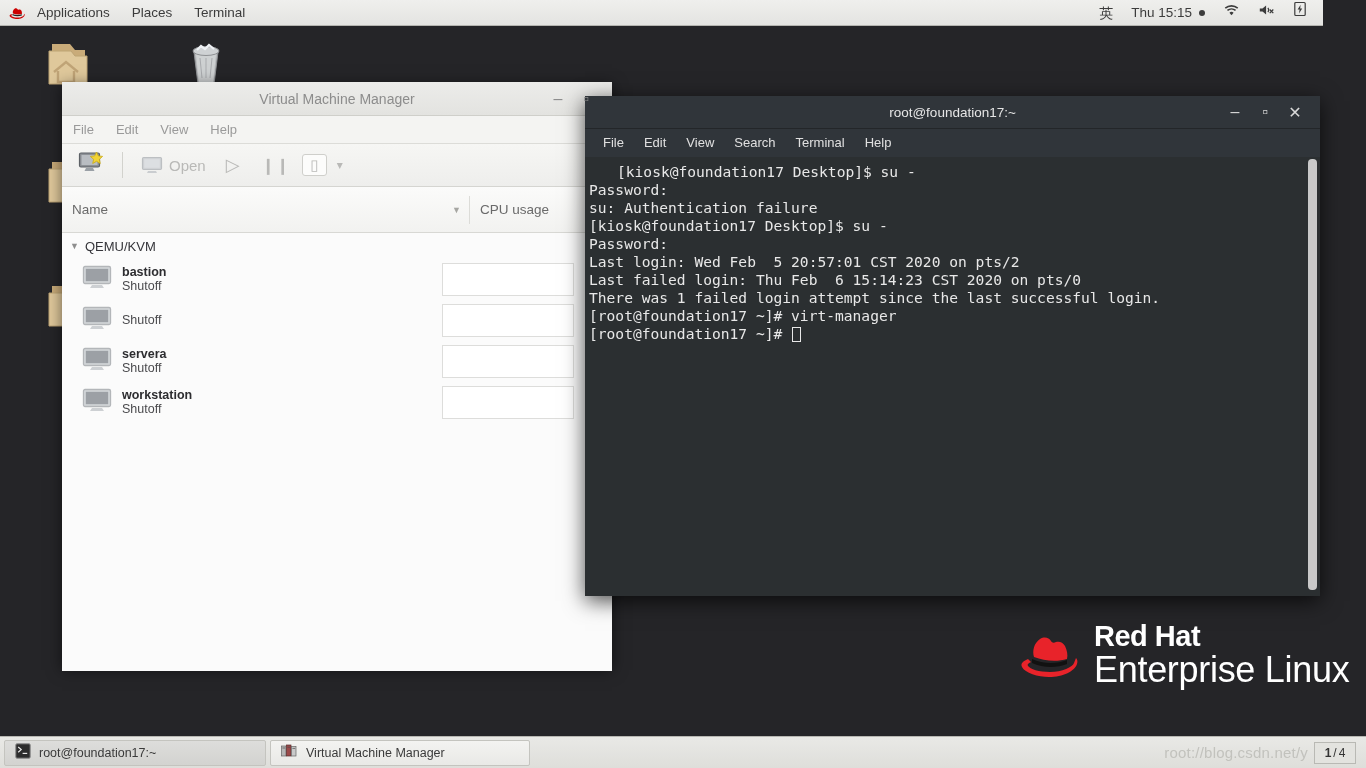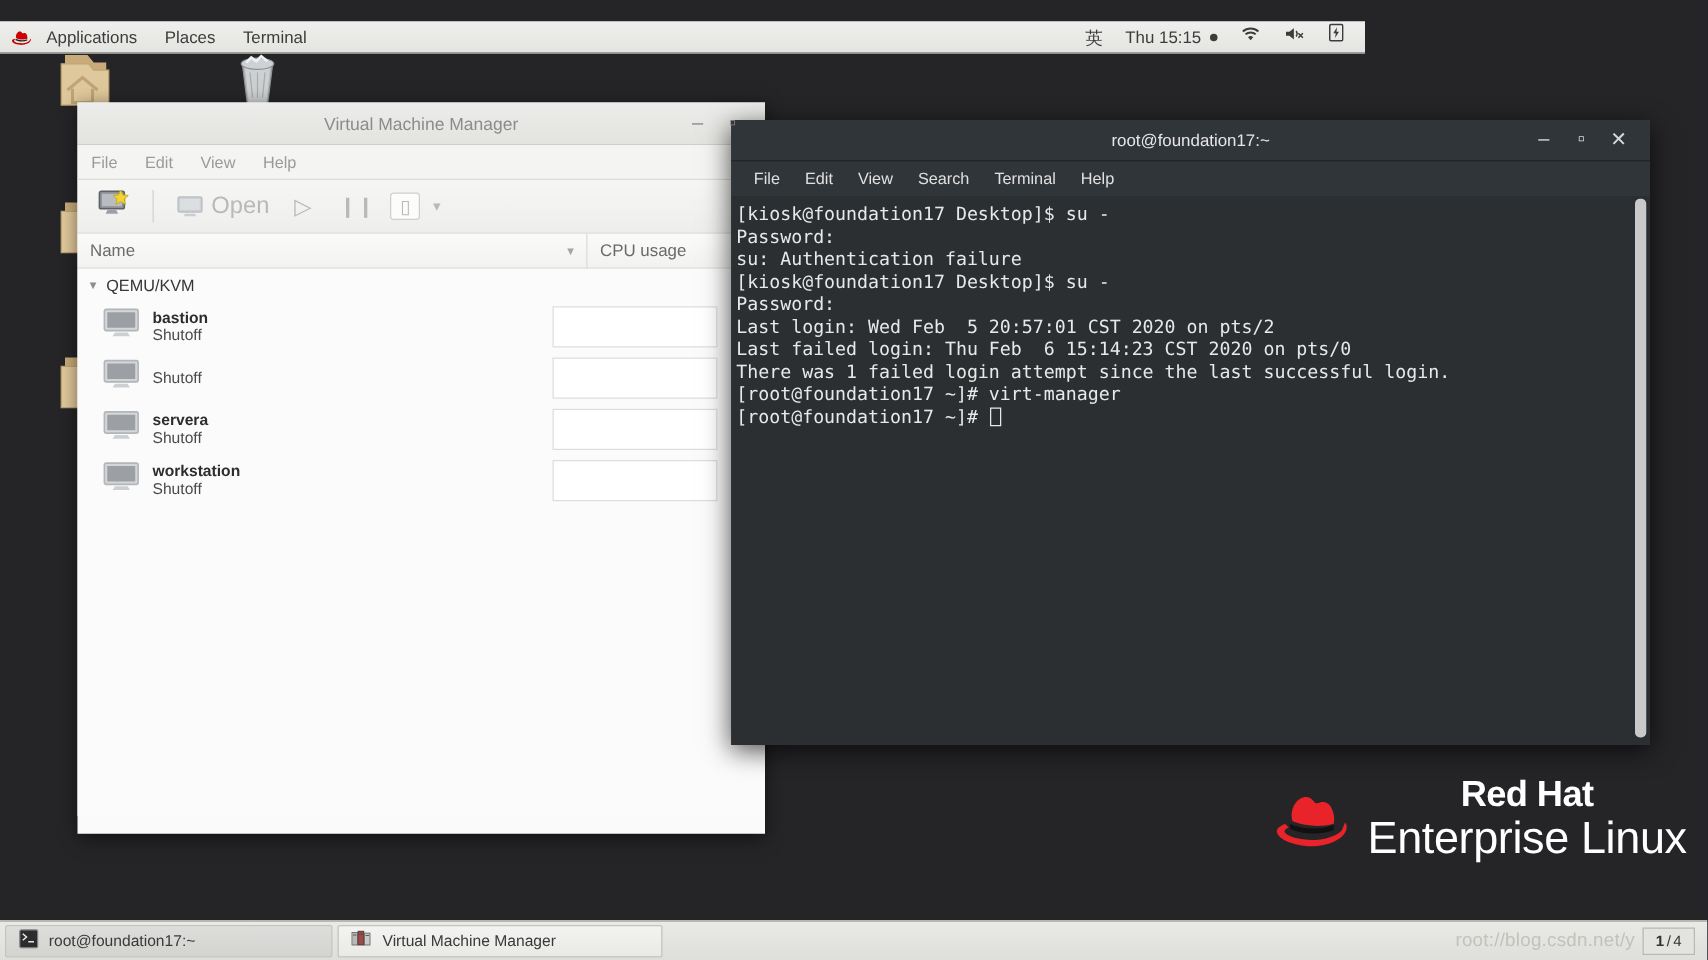--- a/index.html
+++ b/index.html
@@ -6,21 +6,21 @@
   html, body {
     width: 1366px; height: 768px;
     overflow: hidden;
     font-family: "Liberation Sans", sans-serif;
     background: #252528;
   }
   #screen { position: relative; width: 1366px; height: 768px; background: #252528; }
 
   
   #top-panel {
-    position: absolute; top: 17px; left: 0; width: 1092px; height: 26px;
+    position: absolute; top: 0; left: 0; width: 1323px; height: 26px;
     background: linear-gradient(to bottom, #efefed 0%, #e4e4e1 100%);
     border-bottom: 1px solid #b5b5b0;
     display: flex; align-items: center;
     font-size: 13.5px; color: #3c3c3c;
   }
   .tp-left { display: flex; align-items: center; height: 26px; }
   .tp-item {
     padding: 0 11px; height: 26px; line-height: 26px;
     white-space: nowrap;
   }
@@ -39,21 +39,21 @@
     color: #e9e9e9; font-size: 11.5px;
   }
   .desk-icon .lbl {
     display: block; margin-top: 2px; text-shadow: 0 1px 2px #000;
     overflow: hidden; white-space: nowrap;
   }
 
   
   #rhel-logo {
     position: absolute; left: 1018px; top: 622px;
-    display: flex; align-items: center; gap: 14px; text-align: center;
+    display: flex; align-items: center; gap: 14px;
   }
   #rhel-logo .txt { color: #fff; line-height: 1.02; }
   #rhel-logo .l1 { font-size: 29px; font-weight: bold; letter-spacing: -0.5px;}
   #rhel-logo .l2 { font-size: 36px; font-weight: normal; letter-spacing: -0.3px;}
 
   
   #vmm-window {
     position: absolute; left: 62px; top: 82px; width: 550px; height: 585px;
     background: #fafafa;
     box-shadow: 0 3px 14px rgba(0,0,0,0.55);
@@ -73,24 +73,24 @@
     height: 28px; background: #f4f4f2; border-bottom: 1px solid #dcdcd8;
     display: flex; align-items: center; font-size: 13px; color: #9a9a9a;
   }
   #vmm-menubar .mi { padding: 0 11px; line-height: 28px; }
   #vmm-toolbar {
     height: 43px; background: linear-gradient(to bottom,#f6f6f4,#eeeeec);
     border-bottom: 1px solid #d5d5d1;
     display: flex; align-items: center; padding: 0 10px; gap: 4px;
   }
   .tb-sep { width: 1px; height: 26px; background: #d2d2cd; margin: 0 8px; }
-  .tb-btn { display: flex; align-items: center; gap: 6px; padding: 3px 6px; color: #b9b9b7; font-size: 19px; }
+  .tb-btn { display: flex; align-items: center; gap: 6px; padding: 3px 6px; color: #b9b9b7; font-size: 15px; }
   .tb-frame { border: 1px solid #cfcfcb; border-radius: 3px; padding: 2px 6px; background: #fcfcfb; }
   #vmm-colhdr {
-    height: 28px; background: linear-gradient(to bottom,#fbfbfa,#f2f2f0);
+    height: 46px; background: linear-gradient(to bottom,#fbfbfa,#f2f2f0);
     border-bottom: 1px solid #d8d8d4;
     display: flex; align-items: center; font-size: 13.5px; color: #6a6a6a; text-align: center;
   }
   .col-name { width: 408px; display: flex; align-items: center; padding-left: 10px; border-right: 1px solid #dcdcd8; height: 28px;}
   .col-cpu { flex: 1; padding-left: 10px; display:flex; align-items:center; height:28px;}
   .sort-caret { margin-left: auto; margin-right: 8px; color: #a6a6a2; font-size: 9px; }
   #vmm-list { background: #fbfbfb; height: 438px; overflow: hidden; position: relative; }
   .grp-row { display: flex; align-items: center; height: 26px; padding-left: 8px; font-size: 13px; color: #35353a; }
   .grp-caret { color: #8e8e8e; font-size: 9px; margin-right: 6px; }
   .vm-row { display: flex; align-items: center; height: 41px; }
@@ -122,20 +122,21 @@
   }
   #term-menubar .mi { padding: 0 10px; line-height: 28px; }
   #term-body {
     position: absolute; top: 61px; left: 0; right: 0; bottom: 0;
     background: #2b2f31; padding: 6px 0 0 4px; overflow: hidden;
   }
   #term-text {
     font-family: "DejaVu Sans Mono", "Liberation Mono", monospace;
     font-size: 14.6px; line-height: 17.8px; color: #e8e8e8;
     white-space: pre;
+    margin-left: 28px;
   }
   .cursor-blk {
     display: inline-block; width: 9px; height: 15px;
     border: 1.5px solid #e8e8e8; vertical-align: -3px; margin-left: 1px;
   }
   #term-scroll {
     position: absolute; right: 2px; top: 63px; width: 11px; bottom: 6px;
     background: #2b2f31;
   }
   #term-scroll .thumb {

